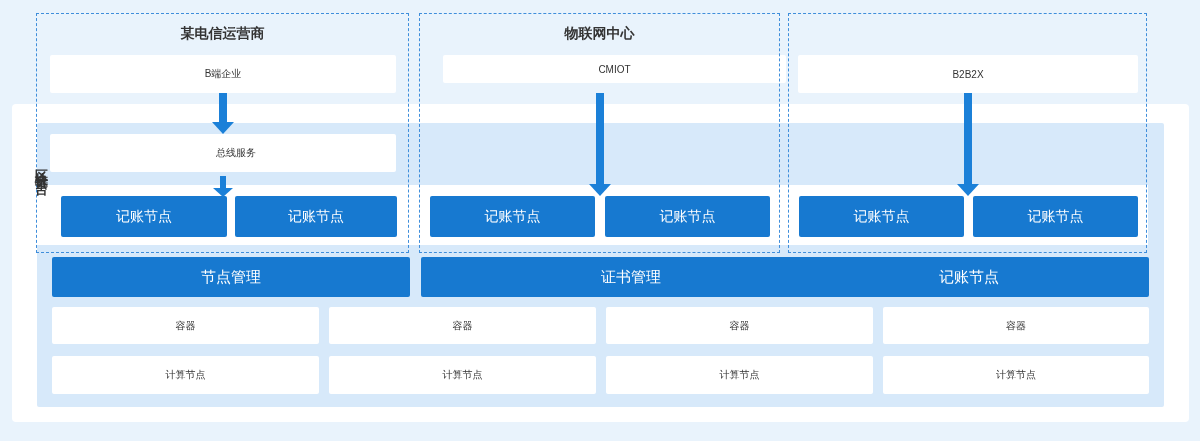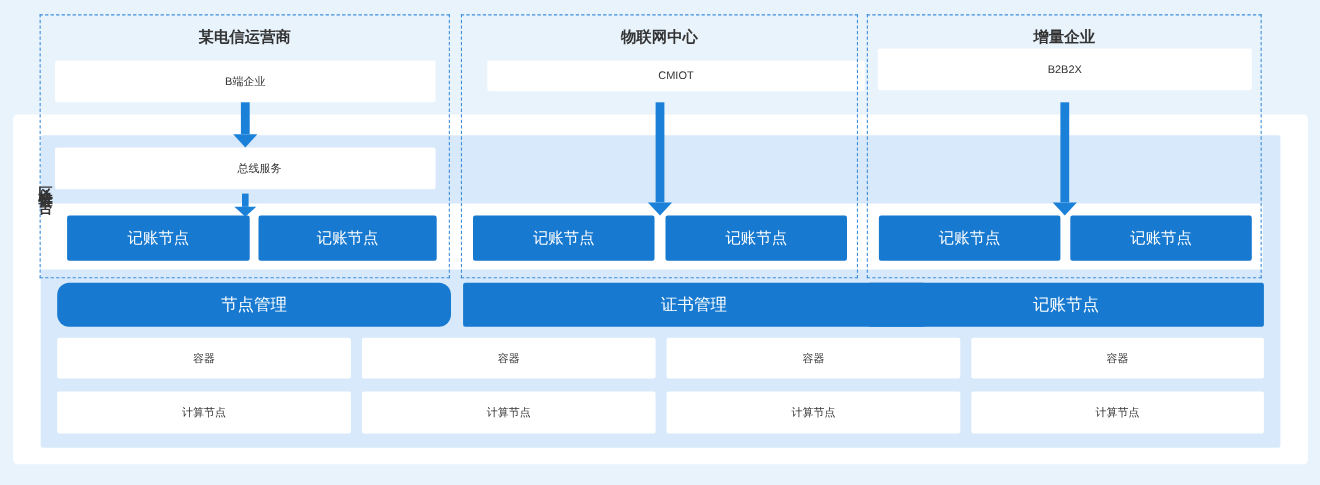--- a/index.html
+++ b/index.html
@@ -79,25 +79,24 @@
   <div class="abs stripe" style="left:37px;top:185px;width:1111px;height:60px;"></div>
 
   <div class="abs v-label" style="left:33px;top:159px;height:84px;">区块链平台</div>
 
   <div class="abs dashed-col" style="left:36px;top:13px;width:373px;height:240px;"></div>
   <div class="abs dashed-col" style="left:419px;top:13px;width:361px;height:240px;"></div>
   <div class="abs dashed-col" style="left:788px;top:13px;width:359px;height:240px;"></div>
 
   <div class="abs col-header" style="left:419px;top:24px;width:361px;">物联网中心</div>
   <div class="abs col-header" style="left:36px;top:24px;width:373px;">某电信运营商</div>
-  <div class="abs col-header" style="left:788px;top:24px;width:359px;">增量企业</div>
 
   <div class="abs white-box" style="left:50px;top:55px;width:346px;height:38px;">B端企业</div>
   <div class="abs white-box" style="left:443px;top:55px;width:343px;height:28px;">CMIOT</div>
-  <div class="abs white-box" style="left:798px;top:44px;width:340px;height:38px;">B2B2X</div>
+  <div class="abs white-box" style="left:798px;top:55px;width:340px;height:38px;">B2B2X</div>
 
   <div class="abs arrow" style="left:201px;top:93px;width:44px;height:41px;">
     <div class="bar" style="width:8px;height:29px;"></div>
     <div class="head" style="top:29px;"></div>
   </div>
   <div class="abs arrow small" style="left:203px;top:176px;width:40px;height:20px;">
     <div class="bar" style="width:6px;height:12px;"></div>
     <div class="head" style="top:12px;"></div>
   </div>
   <div class="abs arrow" style="left:578px;top:93px;width:44px;height:103px;">
@@ -111,21 +110,21 @@
 
   <div class="abs white-box" style="left:50px;top:134px;width:346px;height:38px;padding-left:26px;">总线服务</div>
 
   <div class="abs blue-box" style="left:61px;top:196px;width:166px;height:41px;">记账节点</div>
   <div class="abs blue-box" style="left:235px;top:196px;width:162px;height:41px;">记账节点</div>
   <div class="abs blue-box" style="left:430px;top:196px;width:165px;height:41px;">记账节点</div>
   <div class="abs blue-box" style="left:605px;top:196px;width:165px;height:41px;">记账节点</div>
   <div class="abs blue-box" style="left:799px;top:196px;width:165px;height:41px;">记账节点</div>
   <div class="abs blue-box" style="left:973px;top:196px;width:165px;height:41px;">记账节点</div>
 
-  <div class="abs blue-box mgmt-bar" style="left:52px;top:257px;width:358px;height:40px;border-radius:11px;">节点管理</div>
+  <div class="abs blue-box mgmt-bar" style="left:52px;top:257px;width:358px;height:40px;">节点管理</div>
   <div class="abs blue-box mgmt-bar" style="left:421px;top:257px;width:420px;height:40px;">证书管理</div>
   <div class="abs blue-box mgmt-bar" style="left:789px;top:257px;width:360px;height:40px;">记账节点</div>
 
   <div class="abs white-box" style="left:52px;top:307px;width:267px;height:37px;">容器</div>
   <div class="abs white-box" style="left:329px;top:307px;width:267px;height:37px;">容器</div>
   <div class="abs white-box" style="left:606px;top:307px;width:267px;height:37px;">容器</div>
   <div class="abs white-box" style="left:883px;top:307px;width:266px;height:37px;">容器</div>
 
   <div class="abs white-box" style="left:52px;top:356px;width:267px;height:38px;">计算节点</div>
   <div class="abs white-box" style="left:329px;top:356px;width:267px;height:38px;">计算节点</div>

